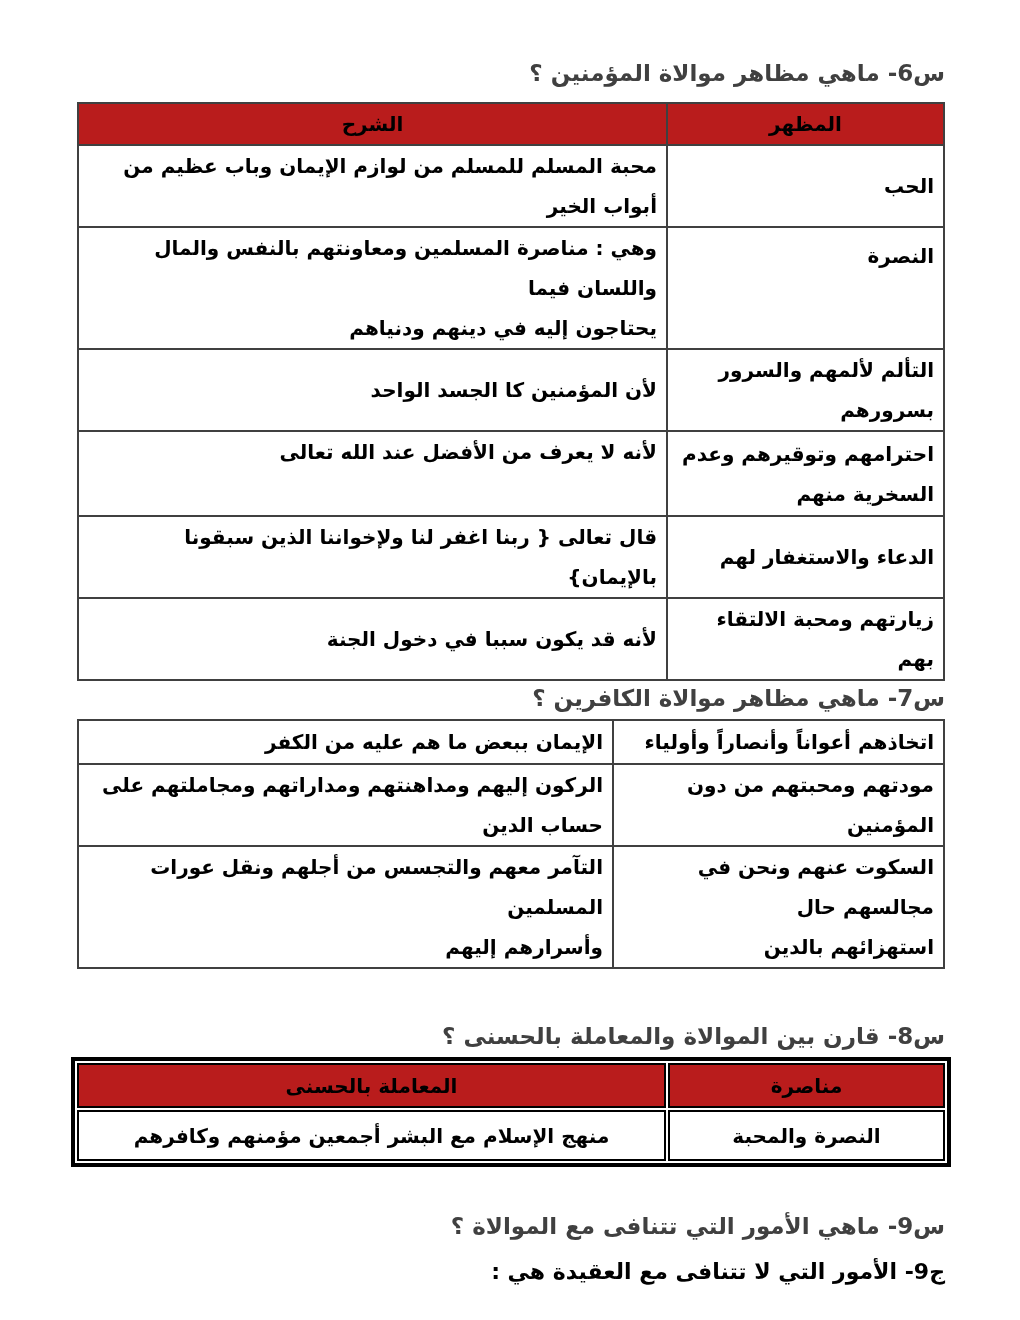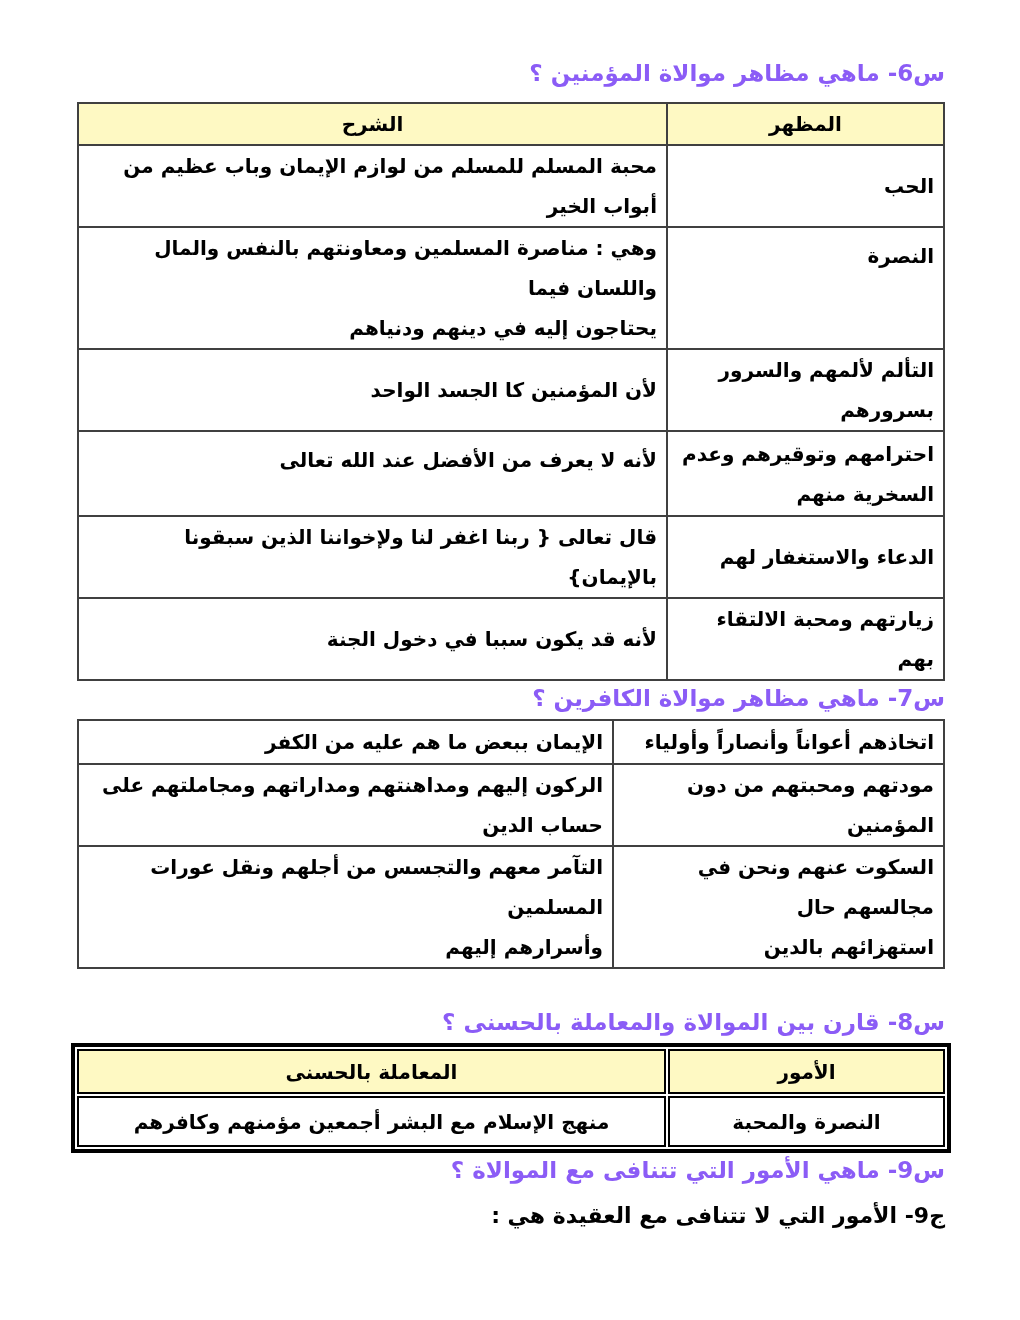--- a/index.html
+++ b/index.html
@@ -7,29 +7,29 @@
   body {
     background: #ffffff;
     color: #000000;
     font-family: "DejaVu Sans", sans-serif;
     direction: rtl;
     overflow: hidden;
   }
   .content { padding: 56px 75px 0 77px; width: 1020px; }
 
   .q-heading {
-    color: #8b5cf6;
+    color: #404040;
     font-weight: bold;
     font-size: 23px;
     line-height: 34px;
     text-align: right;
   }
   .gap-h2 { }
-  .gap-h3 { margin-top: 36px; }
-  .gap-h4 { }
+  .gap-h3 { margin-top: 50px; }
+  .gap-h4 { margin-top: 42px; }
 
   .answer-intro {
     font-weight: bold;
     font-size: 22px;
     line-height: 32px;
     margin-top: 13px;
     text-align: right;
   }
 
   table { border-collapse: collapse; width: 868px; table-layout: fixed; }
@@ -39,21 +39,21 @@
     font-weight: bold;
     font-size: 20px;
     vertical-align: middle;
     text-align: right;
     white-space: pre-line;
     overflow: hidden;
   }
   .t1 { margin-top: 12px; }
   .t2 { margin-top: 4px; }
   .t1 td, .t2 td { line-height: 40px; }
-  td.hd { background: #fef9c3; text-align: center; margin-top: 12px; }
+  td.hd { background: #b91c1c; text-align: center; margin-top: 12px; }
 
   
   .t3 {
     border-collapse: separate;
     border-spacing: 2px;
     border: 4px solid #000000;
     width: 880px;
     margin: 4px -6px 0 0;
     table-layout: fixed;
     background: #ffffff;
@@ -86,21 +86,21 @@
       <td>وهي : مناصرة المسلمين ومعاونتهم بالنفس والمال واللسان فيما
 يحتاجون إليه في دينهم ودنياهم</td>
     </tr>
     <tr style="height:43px">
       <td>التألم لألمهم والسرور بسرورهم</td>
       <td>لأن المؤمنين كا الجسد الواحد</td>
     </tr>
     <tr style="height:85px">
       <td>احترامهم وتوقيرهم وعدم
 السخرية منهم</td>
-      <td style="vertical-align:top;padding-top:8px">لأنه لا يعرف من الأفضل عند الله تعالى</td>
+      <td style="vertical-align:top;padding-top:0">لأنه لا يعرف من الأفضل عند الله تعالى</td>
     </tr>
     <tr style="height:46px">
       <td>الدعاء والاستغفار لهم</td>
       <td>قال تعالى { ربنا اغفر لنا ولإخواننا الذين سبقونا بالإيمان}</td>
     </tr>
     <tr style="height:45px">
       <td>زيارتهم ومحبة الالتقاء بهم</td>
       <td>لأنه قد يكون سببا في دخول الجنة</td>
     </tr>
   </tbody>
@@ -133,21 +133,21 @@
 
   <div class="q-heading gap-h3">س8- قارن بين الموالاة والمعاملة بالحسنى ؟</div>
 
   <table class="t3">
     <colgroup>
         <col style="width:277px">
         <col>
       </colgroup>
     <tbody>
         <tr style="height:45px">
-      <td class="hd">الأمور</td>
+      <td class="hd">مناصرة</td>
       <td class="hd">المعاملة بالحسنى</td>
     </tr>
     <tr style="height:51px">
       <td>النصرة والمحبة</td>
       <td>منهج الإسلام مع البشر أجمعين مؤمنهم وكافرهم</td>
     </tr>
   </tbody>
     </table>
 
   <div class="q-heading gap-h4">س9- ماهي الأمور التي تتنافى مع الموالاة ؟</div>

